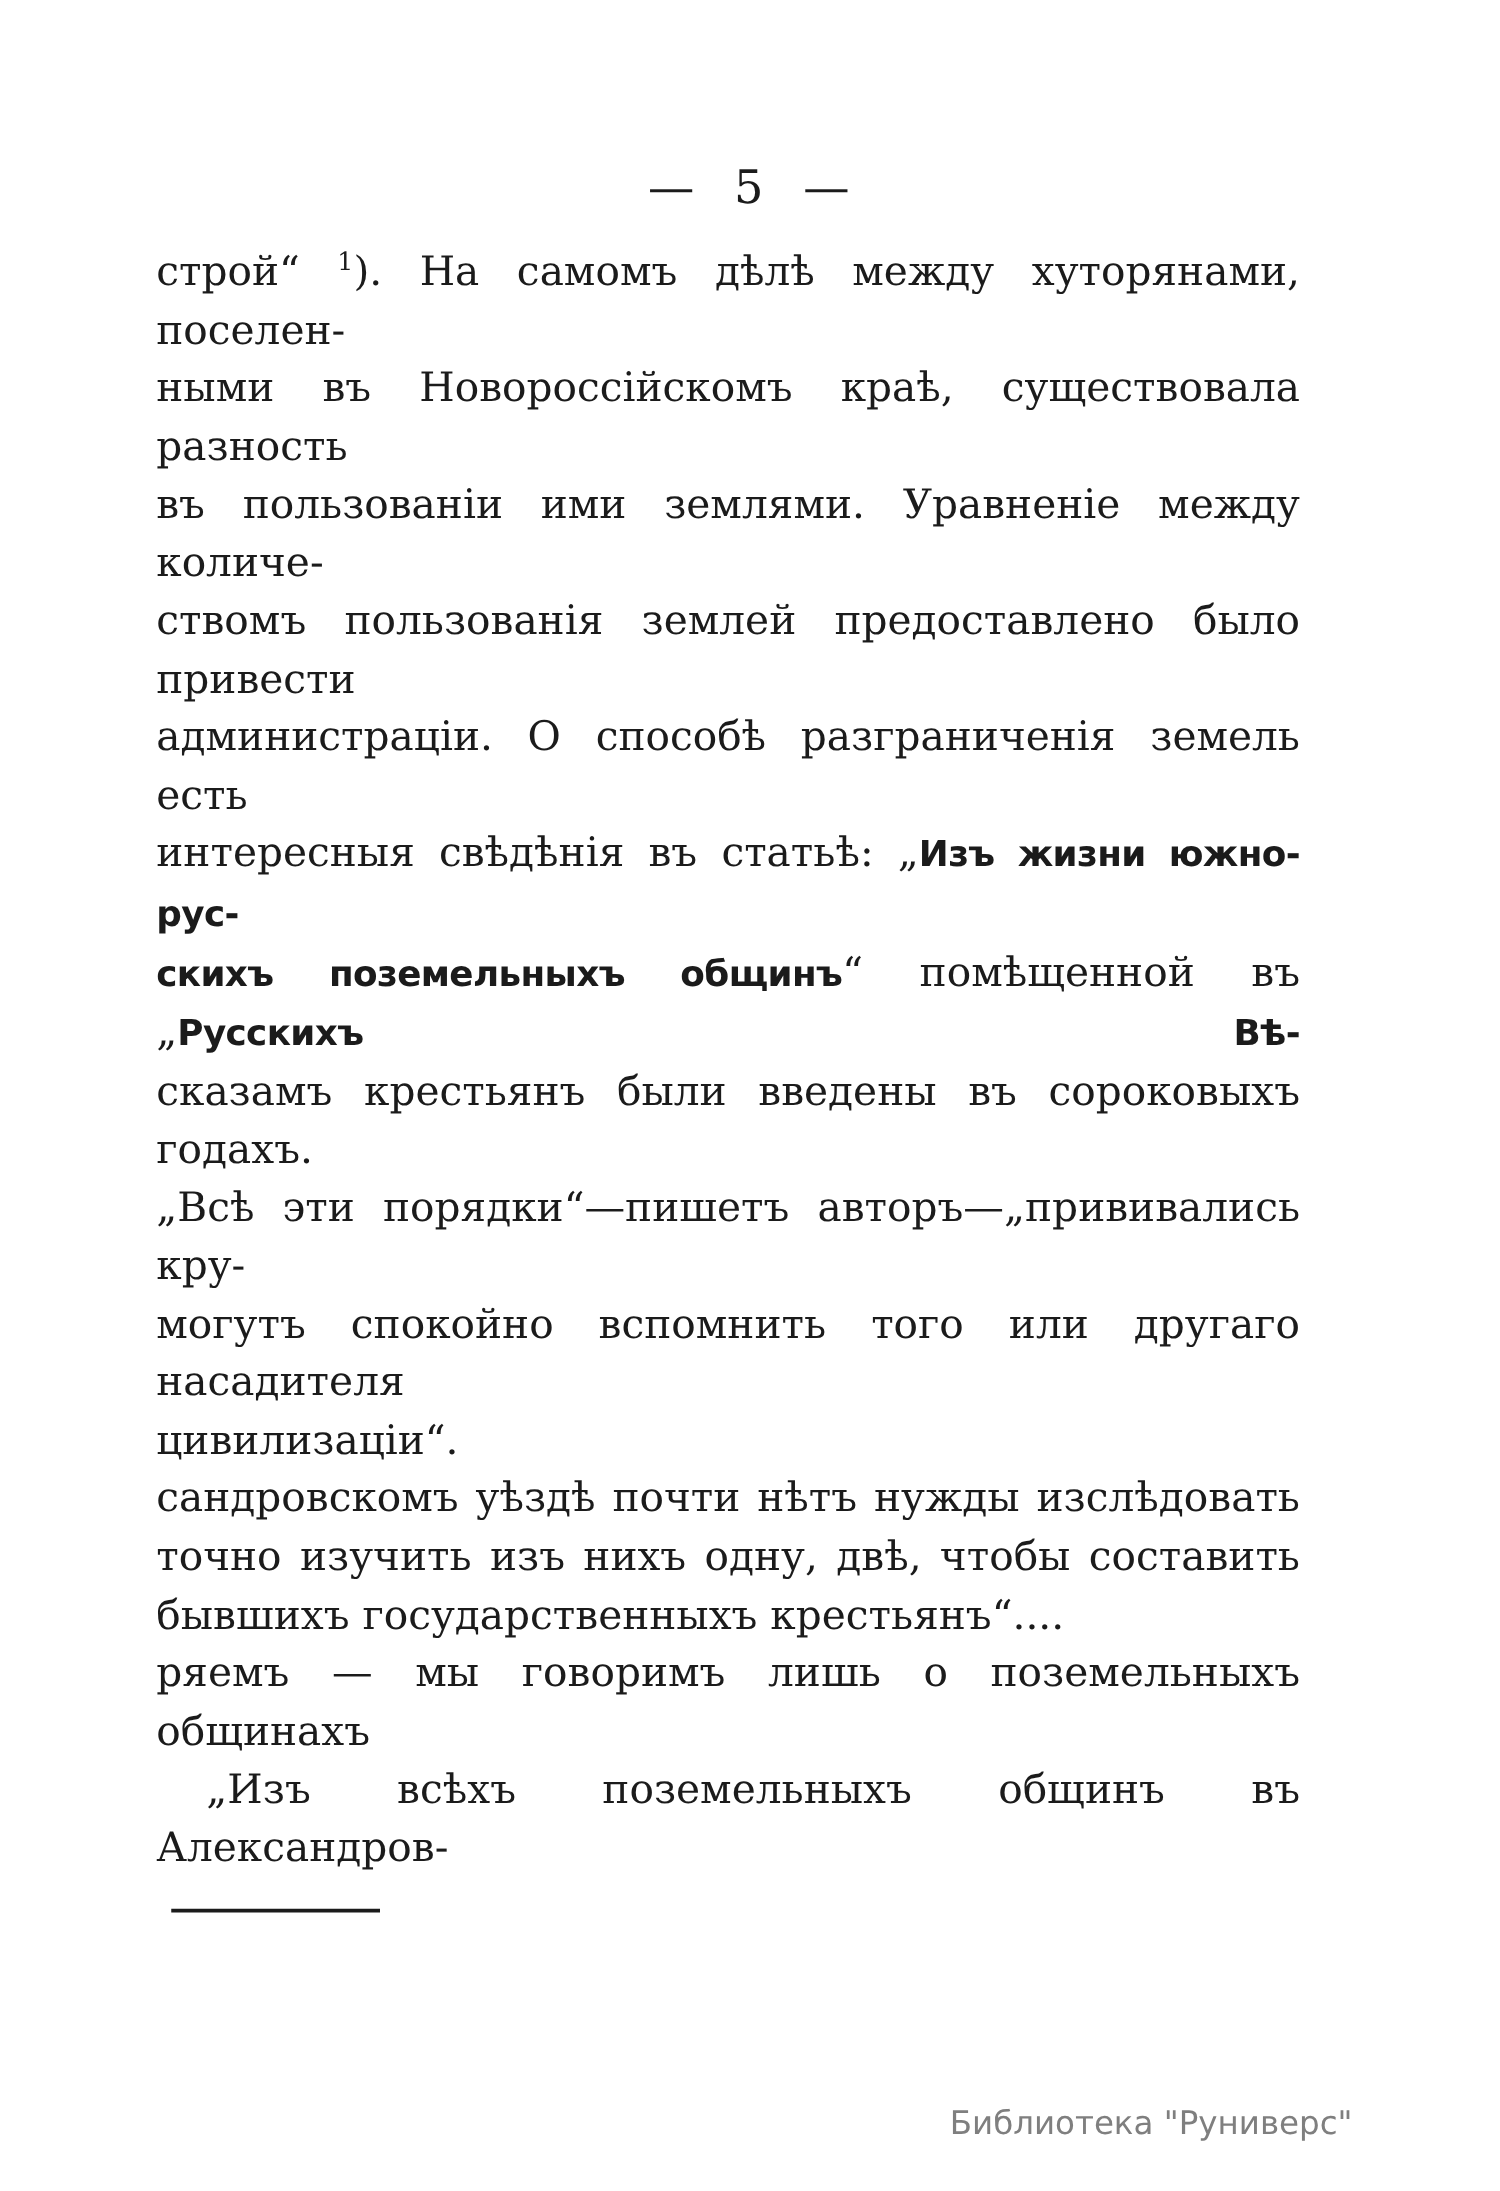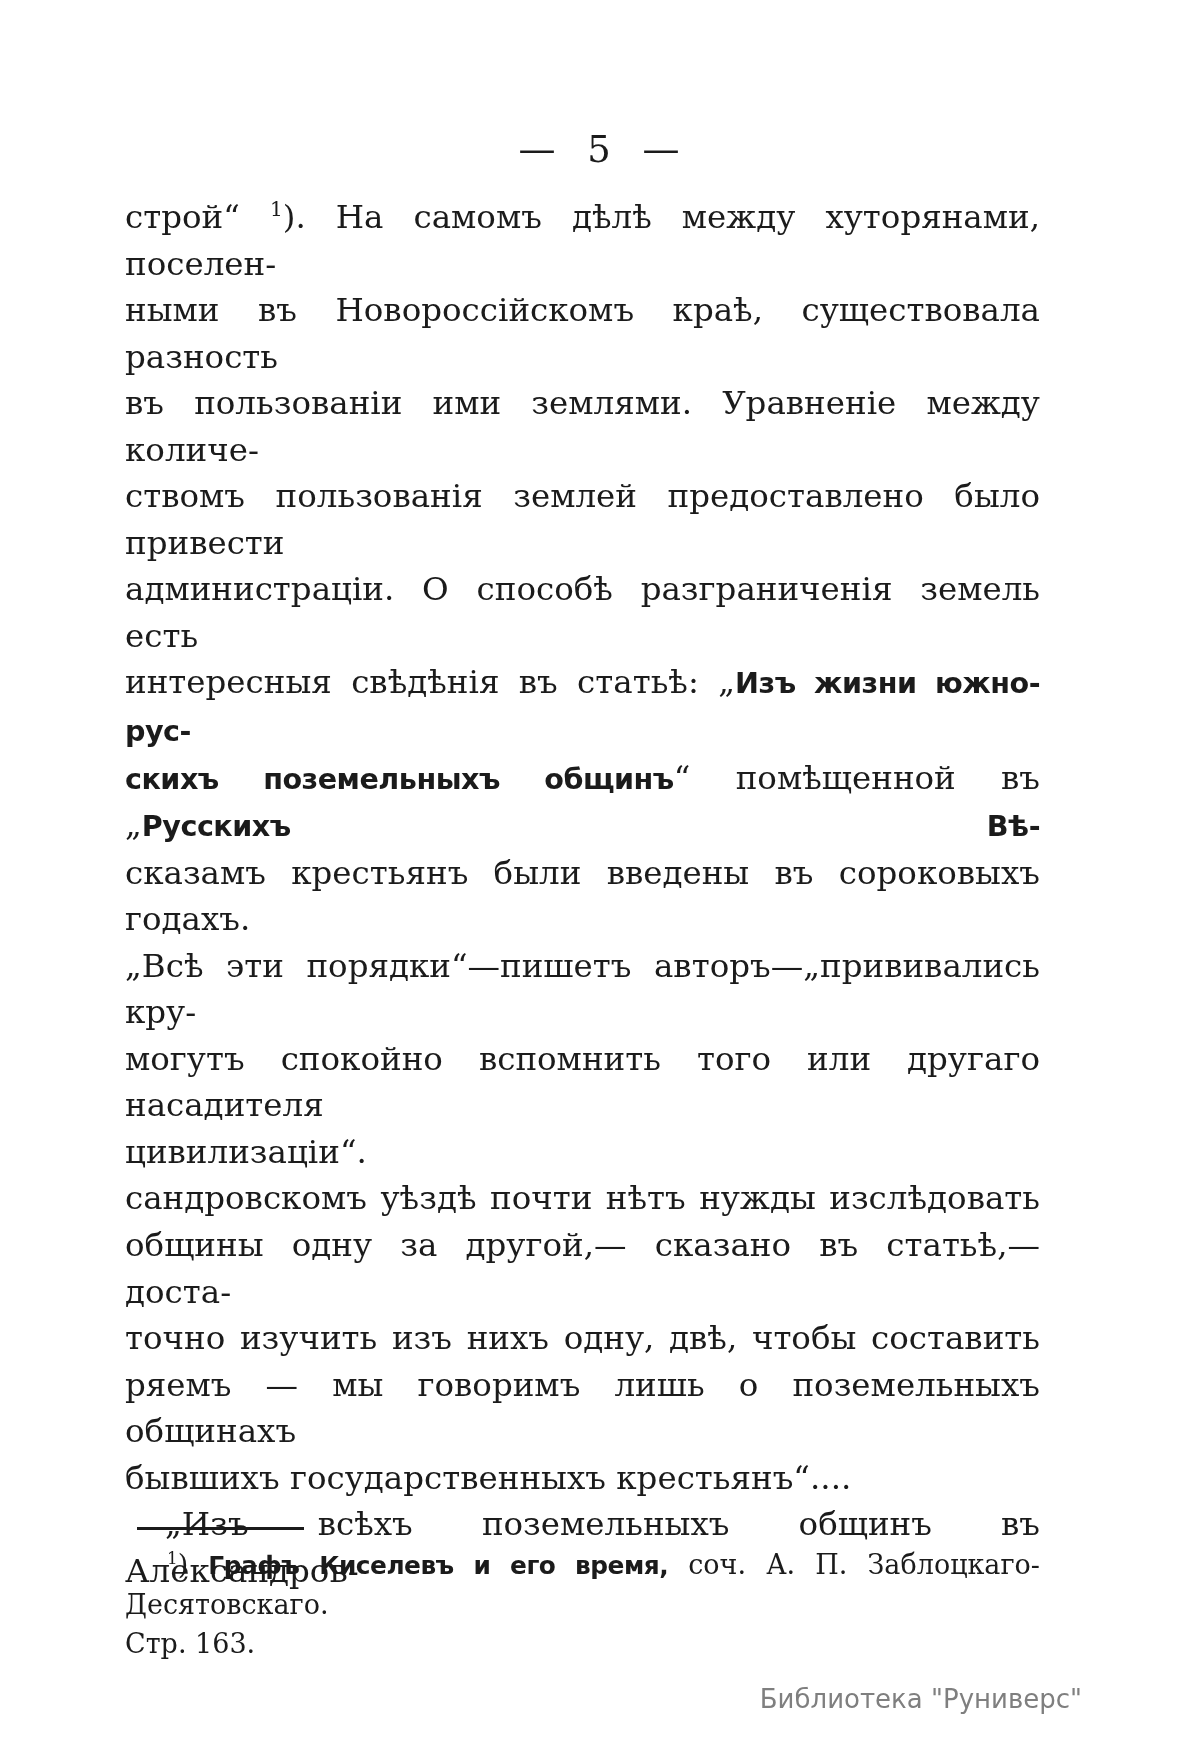--- a/index.html
+++ b/index.html
@@ -106,32 +106,27 @@
         <div class="line"><span>администраціи. О способѣ разграниченія земель есть</span></div>
         <div class="line"><span>интересныя свѣдѣнія въ статьѣ: „</span><span class="bold">Изъ жизни южно-рус-</span></div>
         <div class="line"><span class="bold">скихъ поземельныхъ общинъ</span><span>“ помѣщенной въ „</span><span class="bold">Русскихъ Вѣ-</span></div>
         <div class="line"><span>сказамъ крестьянъ были введены въ сороковыхъ годахъ.</span></div>
         <div class="line"><span>„Всѣ эти порядки“—пишетъ авторъ—„прививались кру-</span></div>
         <div class="line"><span>могутъ спокойно вспомнить того или другаго насадителя</span></div>
         <div class="line no-jlast"><span>цивилизаціи“.</span></div>
       </div>
       <div>
         <div class="line"><span>сандровскомъ уѣздѣ почти нѣтъ нужды изслѣдовать</span></div>
-        <div class="line"><span>общины одну за другой,— сказано въ статьѣ,— доста-</span></div>
         <div class="line"><span>точно изучить изъ нихъ одну, двѣ, чтобы составить</span></div>
+        <div class="line no-jlast"><span>бывшихъ государственныхъ крестьянъ“....</span></div>
         <div class="line"><span>ряемъ — мы говоримъ лишь о поземельныхъ общинахъ</span></div>
-        <div class="line no-jlast"><span>бывшихъ государственныхъ крестьянъ“....</span></div>
       </div>
       <div>
         <div class="line para-first"><span>„Изъ всѣхъ поземельныхъ общинъ въ Александров-</span></div>
       </div>
     </div>
 
   <div class="footnote-rule"></div>
 
-  <div class="footnote" id="footnote">
-      <div class="line para-first"><span class="sup">1</span><span>) </span><span class="bold">Графъ Киселевъ и его время,</span><span> соч. А. П. Заблоцкаго-Десятовскаго.</span></div>
-      <div class="line no-jlast"><span>Стр. 163.</span></div>
-    </div>
 
   <div class="watermark">Библиотека "Руниверс"</div>
 
 </div>
 
 </body></html>

